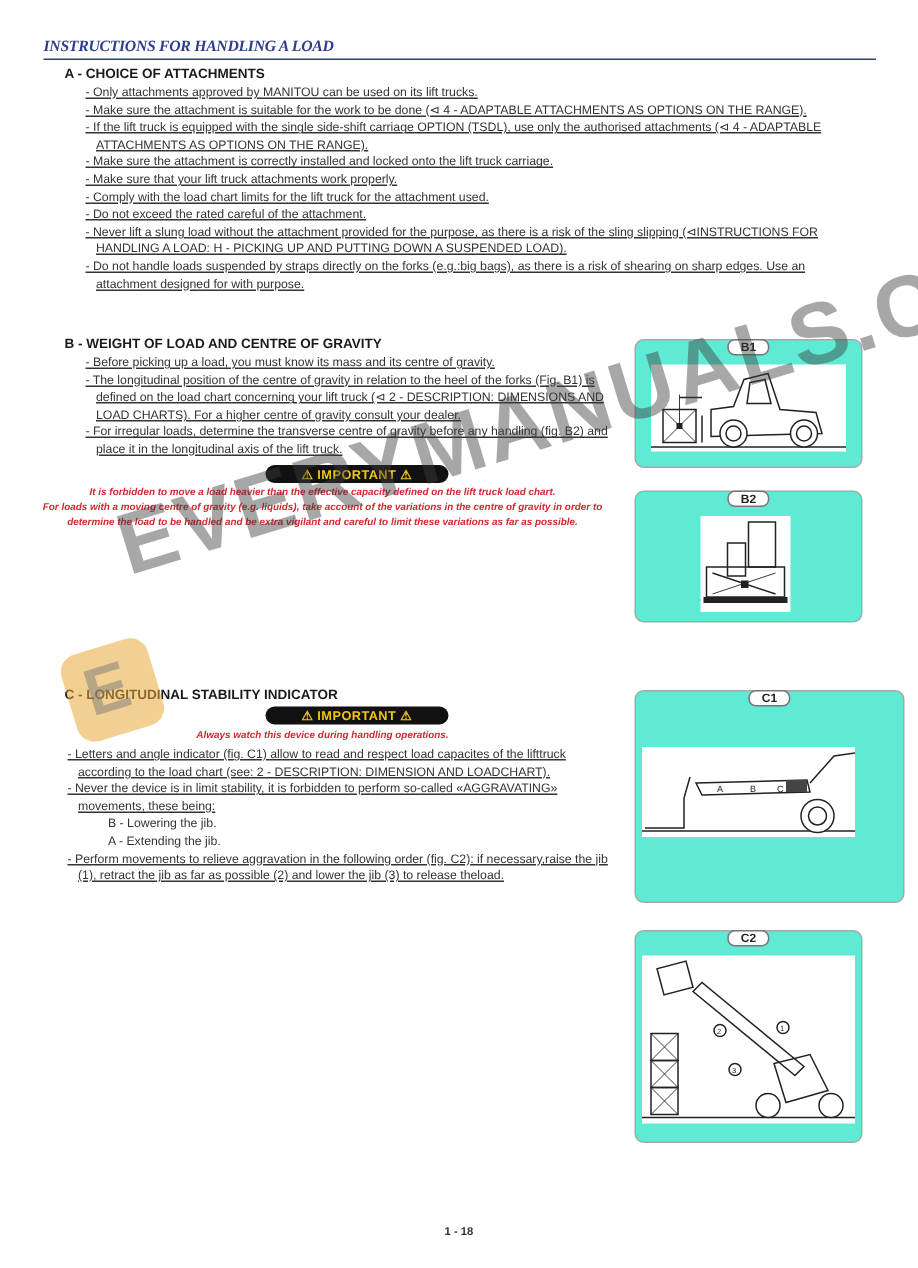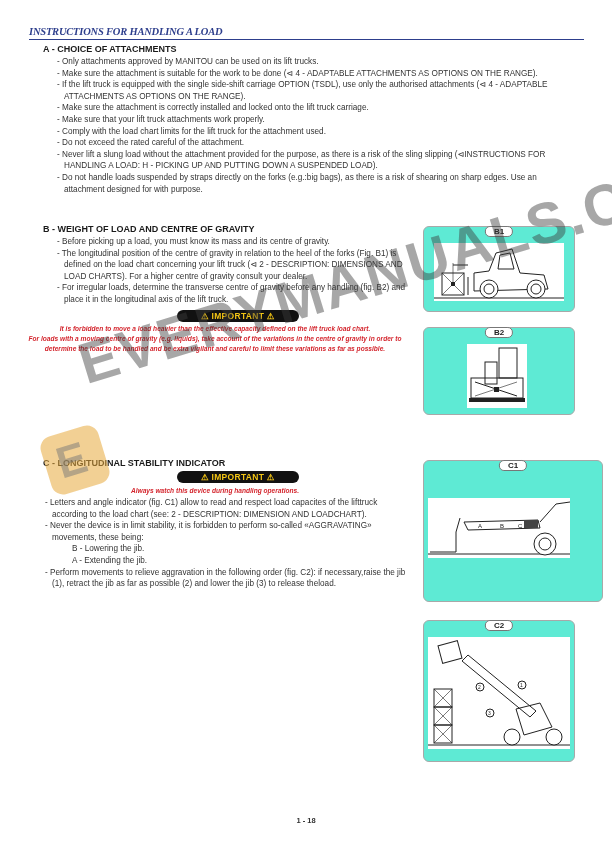--- a/index.html
+++ b/index.html
@@ -3,21 +3,21 @@
 <meta charset="utf-8">
 <style>
   html, body { margin:0; padding:0; background:#ffffff; }
   body { width:612px; height:845px; position:relative; overflow:hidden;
          font-family:"Liberation Sans", sans-serif; color:#222; }
   .page-title { position:absolute; left:29px; top:26px; width:555px;
     font-size:10.5px; font-weight:bold; font-style:italic; color:#2d3e8c;
     border-bottom:1px solid #2d3e8c; padding-bottom:2px; letter-spacing:-0.2px;font-family:Liberation Serif, serif; }
   .sec-head { position:absolute; left:43px; font-size:9px; font-weight:bold; color:#1a1a1a; }
   .bullets { position:absolute; font-size:8.2px; line-height:11.6px; color:#333; }
-  .bullets .b { padding-left:7px; text-indent:-7px; }
+  .bullets .b { padding-left:7px; text-indent:-7px;text-decoration:underline; }
   .bullets .sub { padding-left:27px; }
   .imp { position:absolute; background:#111; color:#f3c515; font-weight:bold;
     font-size:8.5px; border-radius:8px; padding:1px 24px; letter-spacing:0.3px; }
   .warn { position:absolute; color:#d4262e; font-style:italic; font-weight:bold;
     font-size:6.6px; line-height:10.2px; text-align:center; }
   .fig { position:absolute; background:#5eead4; border:1px solid #a8a8a8; border-radius:6px; }
   .fig .tag { position:absolute; left:50%; top:-1px; transform:translateX(-50%);
     background:#fff; border:1px solid #777; border-radius:5px; font-size:8px;
     font-weight:bold; padding:0 8px; color:#222; }
   .fig .pane { position:absolute; background:#fff; }

